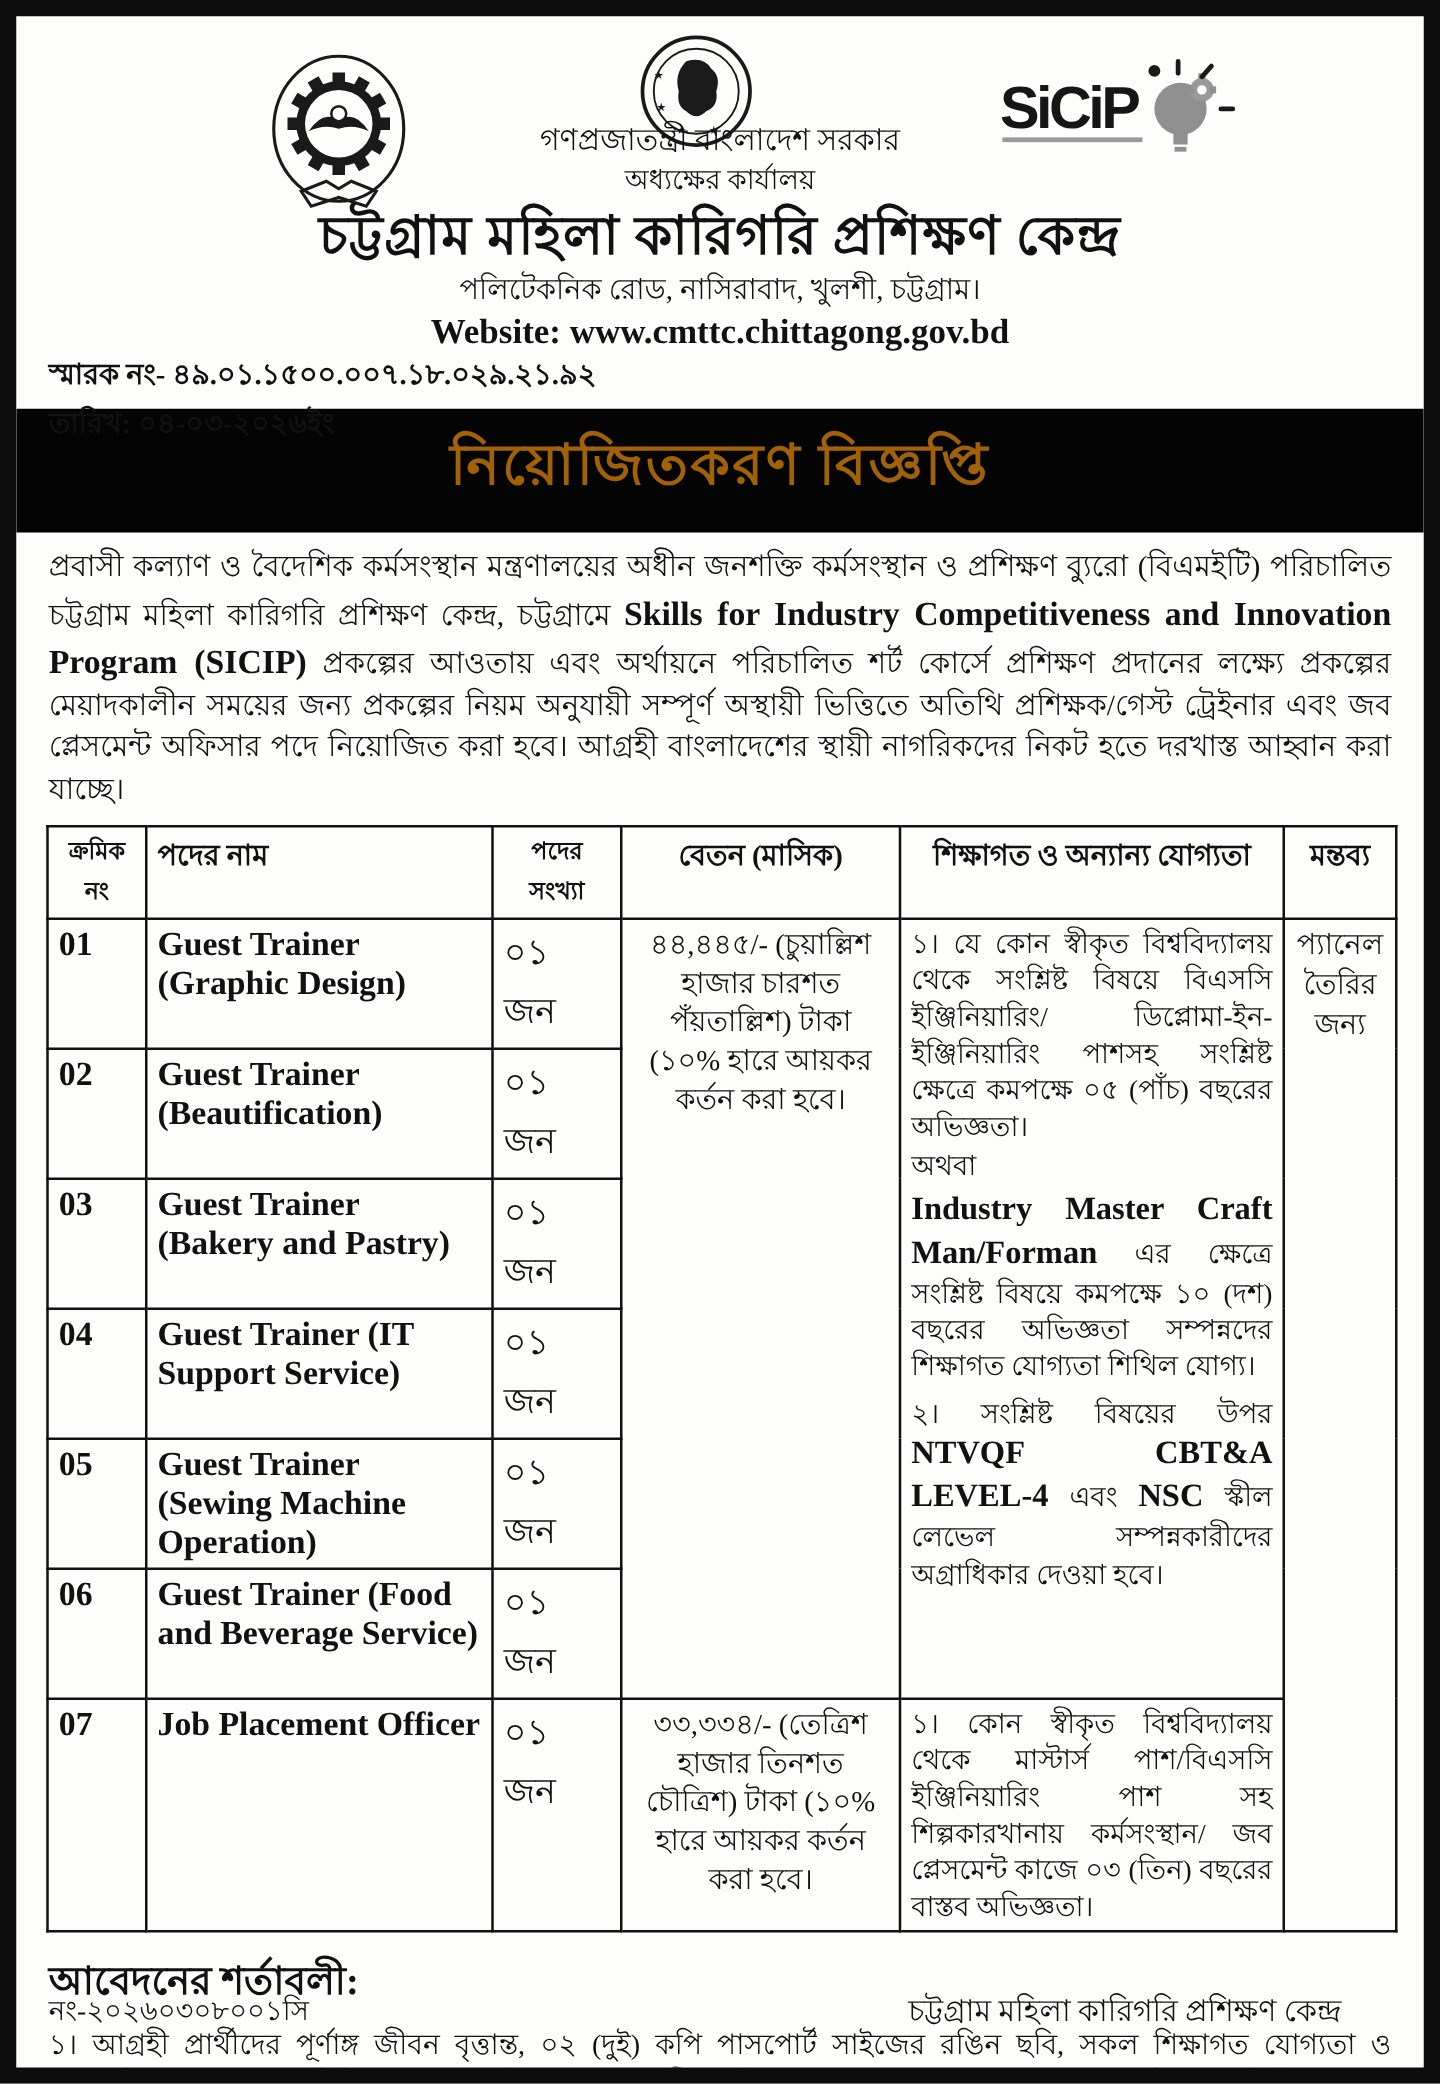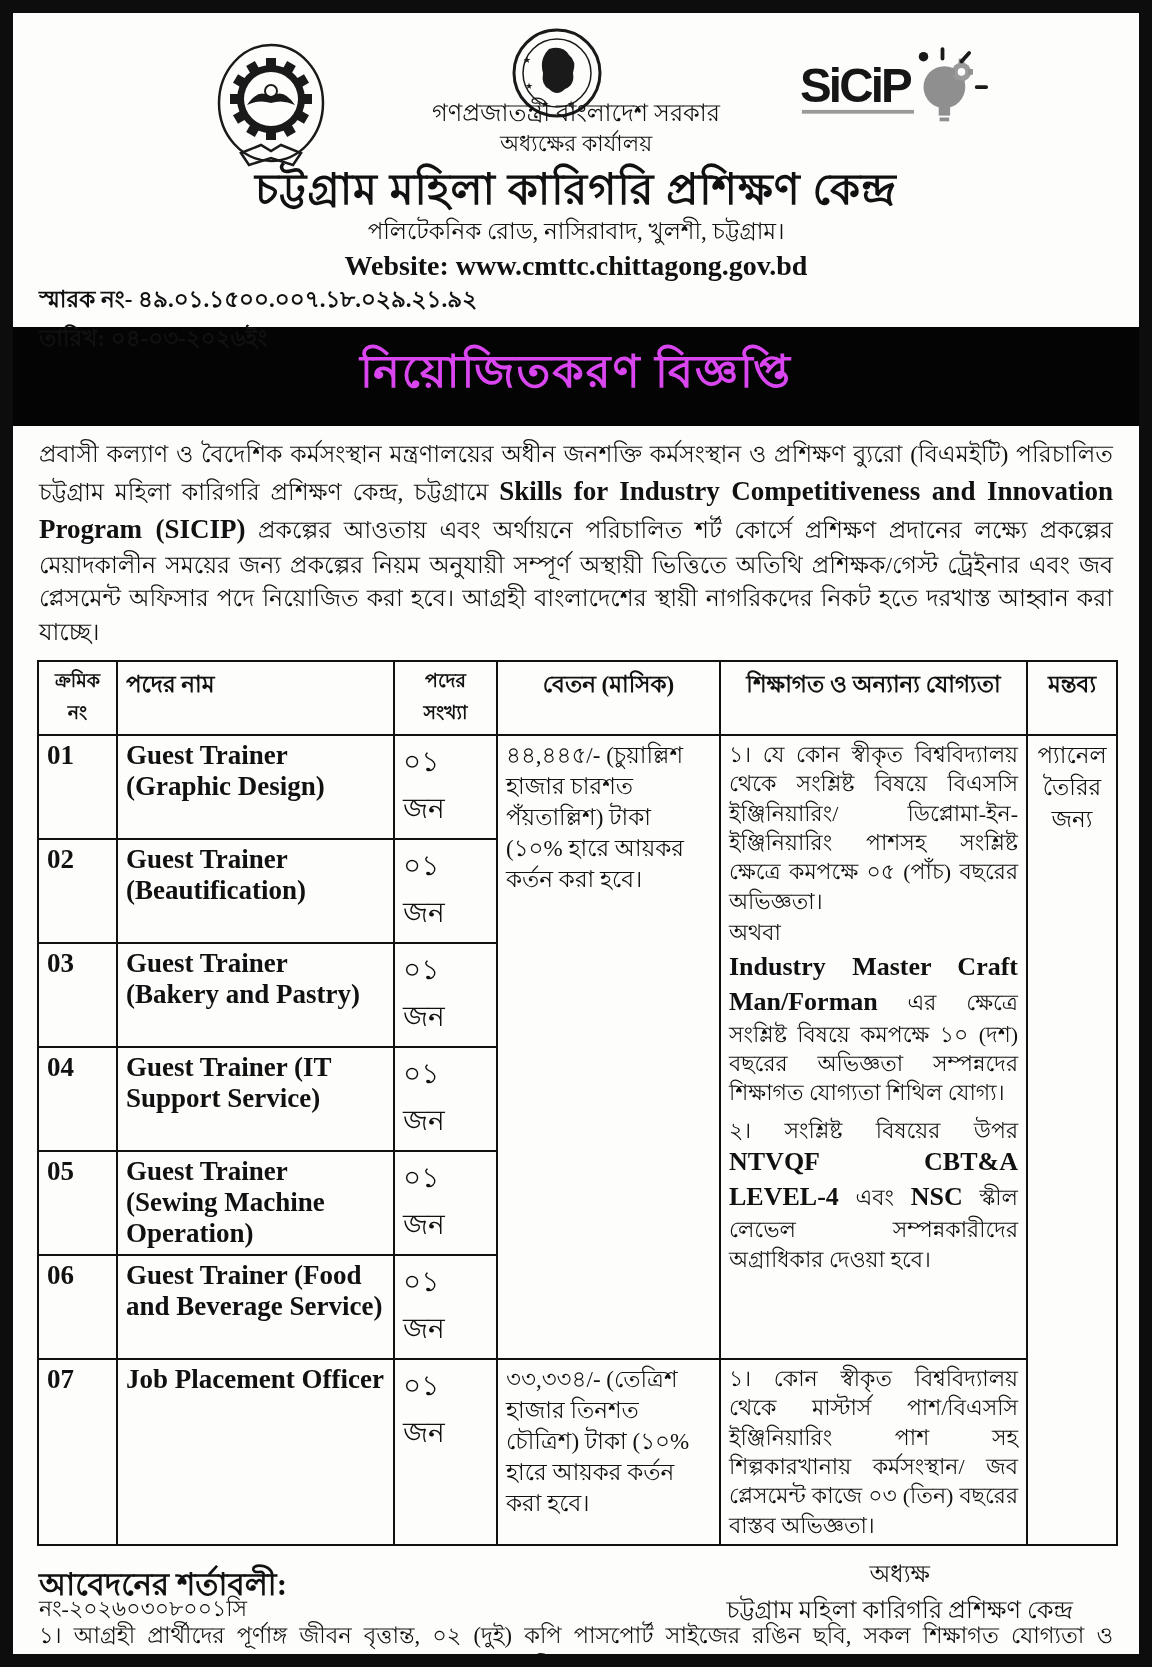--- a/index.html
+++ b/index.html
@@ -21,21 +21,21 @@
   .logo-right{left:775px;top:30px;width:190px;height:92px;margin-left:12px;}
   .hdr-text{position:absolute;left:0;right:0;top:86px;text-align:center;line-height:1.18;}
   .govt-line{font-size:24px;font-weight:400;}
   .office-line{font-size:22px;margin-top:4px;}
   .org-name{font-size:43px;font-weight:700;margin-top:8px;letter-spacing:1px;}
   .addr-line{font-size:23px;margin-top:2px;font-family:Liberation Serif, serif;}
   .web-line{font-size:28px;font-weight:700;margin-top:4px;font-family:"Liberation Serif",serif;}
   .memo-row{position:absolute;left:26px;right:26px;top:268px;display:flex;justify-content:space-between;font-size:23px;font-weight:600;flex-direction:column;}
   
   .title-band{
-    background:#040404;color:#d946ef;
+    background:#040404;color:#a16207;
     text-align:center;
     margin-top:14px;
     padding:10px 0 14px 0;
     font-size:45px;font-weight:700;letter-spacing:2px;
   }
   
   .intro{
     margin:12px 26px 10px 26px;
     font-size:23.5px;line-height:1.43;
     text-align:justify;
@@ -51,21 +51,21 @@
     border:2.5px solid #111;
     padding:4px 8px;
     vertical-align:top;
     box-sizing:border-box;
   }
   th.h{font-size:23px;font-weight:600;text-align:center;vertical-align:middle;padding:6px 2px;}
   th.h-small{font-size:19px;}
   td.sl{font-size:27px;font-weight:700;font-family:"Liberation Serif",serif;padding-left:12px;}
   td.post{font-size:27px;font-weight:700;font-family:"Liberation Serif",serif;line-height:1.15;padding-left:10px;}
   td.cnt{font-size:28px;padding-left:10px;}
-  td.salary{font-size:23px;text-align:left;vertical-align:middle;line-height:1.35;}
+  td.salary{font-size:23px;text-align:center;vertical-align:middle;line-height:1.35;}
   td.qual{font-size:22px;line-height:1.34;text-align:justify;padding:6px 10px;}
   td.remarks{font-size:23px;text-align:center;vertical-align:middle;line-height:1.4;padding:4px 6px;}
   .q-or{text-align:left;margin:2px 0;}
   .q-en{font-weight:700;font-size:26px;font-family:"Liberation Serif",serif;}
   .q-block{margin-top:8px;}
   
   .conds{margin:14px 26px 0 26px;}
   .conds-title{font-size:31px;font-weight:700;margin-bottom:8px;}
   .cond-item{
     font-size:22.5px;line-height:1.40;
@@ -236,18 +236,17 @@
 
   <div class="conds">
     <div class="conds-title">আবেদনের শর্তাবলী:</div>
     <div class="cond-item">১। আগ্রহী প্রার্থীদের পূর্ণাঙ্গ জীবন বৃত্তান্ত, ০২ (দুই) কপি পাসপোর্ট সাইজের রঙিন ছবি, সকল শিক্ষাগত যোগ্যতা ও অভিজ্ঞতার সনদ, চারিত্রিক সনদ, নাগরিকত্ব সনদ জাতীয় পরিচয়পত্রসহ সকল প্রকার সনদের সত্যায়িত অনুলিপি, অধ্যক্ষ, চট্টগ্রাম মহিলা কারিগরি প্রশিক্ষণ কেন্দ্র (চমটিটিসি), নাসিরাবাদ, চট্টগ্রাম, বরাবর আবেদন আগামী ০৬-০৪-২০২৬ খ্রিঃ তারিখের মধ্যে ডাকযোগে/কুরিয়ার/সরাসরি জমা দিতে হবে।</div>
 
   </div>
 
   <div class="foot">
     <div class="ref-no">নং-২০২৬০৩০৮০০১সি</div>
     <div class="sig-block">
-      <div class="sig-title">অধ্যক্ষ</div>
       <div class="sig-org">চট্টগ্রাম মহিলা কারিগরি প্রশিক্ষণ কেন্দ্র</div>
     </div>
   </div>
 
 </div>
 
 </body></html>

